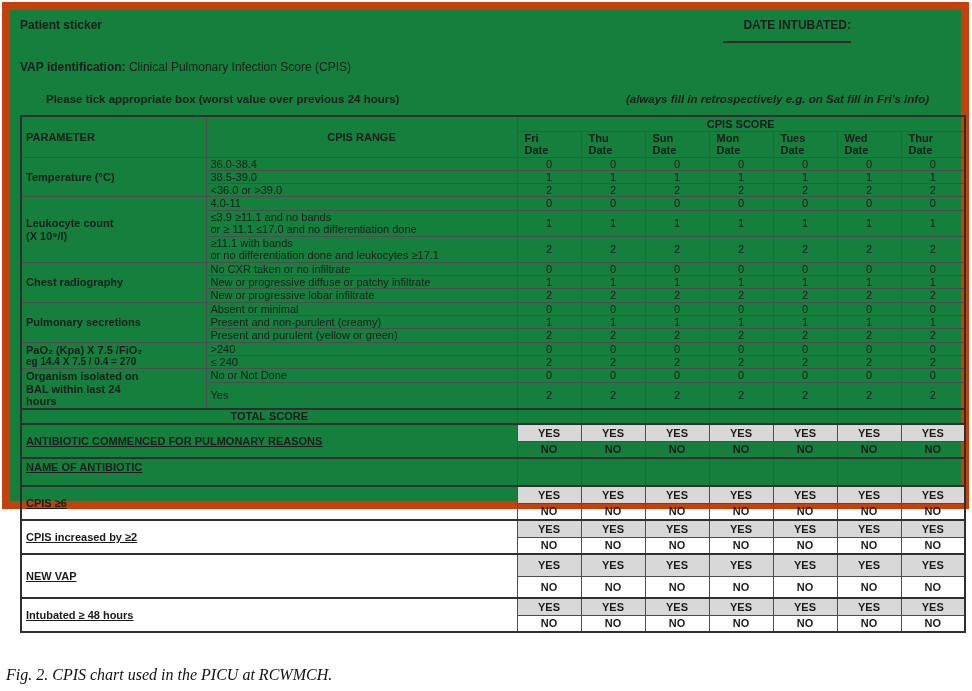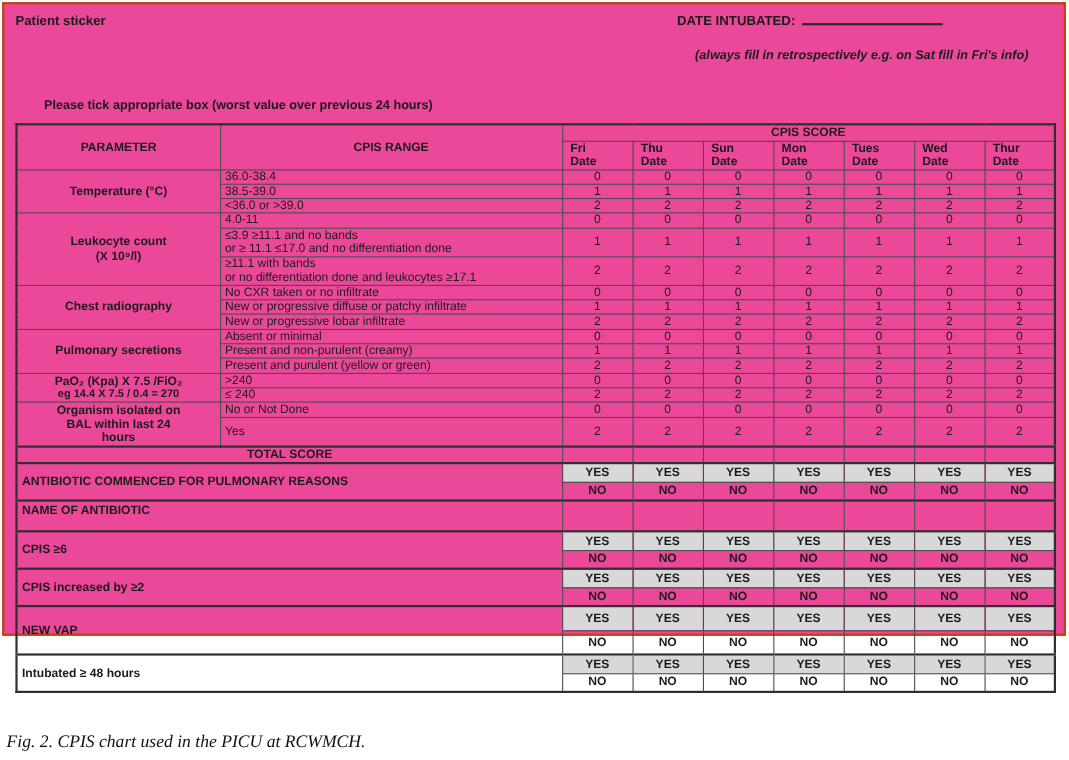--- a/index.html
+++ b/index.html
@@ -3,51 +3,51 @@
 <meta charset="utf-8">
 <style>
   * { box-sizing: border-box; }
   html,body { margin:0; padding:0; }
   body {
     width: 972px; height: 691px; background: #ffffff;
     font-family: "Liberation Sans", "DejaVu Sans", sans-serif;
     color: #1b1b1b; position: relative;
   }
   .frame {
-    position: absolute; left: 2px; top: 2px; width: 967px; height: 576px;
-    border: 2px solid #c2410c; padding: 8px 10px 4px 10px; background: #ec4899;
+    position: absolute; left: 2px; top: 2px; width: 967px; height: 507px;
+    border: 8px solid #c2410c; padding: 8px 10px 4px 10px; background: #15803d;
   }
   .topbar { display: flex; align-items: flex-start; }
   .b { font-weight: bold; }
   .i { font-style: italic; }
   .fs12 { font-size: 12px; }
-  .date-block { margin-left: auto; margin-right: 100px; display: flex; align-items: flex-start; }
+  .date-block { margin-left: auto; margin-right: 100px; display: flex; align-items: flex-end; flex-direction: column; }
   .date-blank { display: inline-block; width: 128px; border-bottom: 2px solid #2b2b2b; height: 11px; margin-left: 6px; }
   .vap-line { margin-top: 17px; font-size: 12px; }
   .instr-row { margin-top: 19px; display: flex; justify-content: space-between; font-size: 11.5px; }
-  .instr-left { padding-left: 26px; margin-top: 45px; }
+  .instr-left { padding-left: 26px; }
   .instr-right { padding-right: 22px; }
 
   table { border-collapse: collapse; table-layout: fixed; width: 944px; margin-top: 10px; border: 2px solid #2f2f2f; }
   td {
     border: 1px solid #4d4d4d; padding: 0 4px; font-size: 11px;
     line-height: 1.12; vertical-align: middle; overflow: hidden;
   }
   td.center { text-align: center; }
   .scorehead { height: 15px; font-weight: bold; }
   .dayhead { height: 26px; font-weight: bold; padding-left: 7px; }
-  .hcell { font-weight: bold; text-align: center; }
+  .hcell { font-weight: bold; }
   .r1 td, td.r1 { height: 13px; }
   .r2 { height: 26px; }
   .r3 { height: 27px; }
   .yn { height: 17px; text-align: center; font-weight: bold; }
   .yn-tall { height: 22px; }
   .yes-bg { background: #d8d8d8; }
   .pnote { font-size: 10px; font-weight: bold; }
-  .qlabel { font-weight: bold; }
+  .qlabel { font-weight: bold; text-decoration: underline; }
   .blank-row td { height: 28px; }
   .blank-label { vertical-align: top; padding-top: 2px; }
   .total td { border-top: 2px solid #2f2f2f; border-bottom: 2px solid #2f2f2f; height: 15px; }
   tr.gsep td { border-top: 2px solid #2f2f2f; }
 
   .caption {
     position: absolute; left: 6px; top: 666px;
     font-family: "Liberation Serif", "DejaVu Serif", serif;
     font-style: italic; font-size: 16px; color: #111;
   }
@@ -58,20 +58,23 @@
 <div class="frame">
 
   <div class="topbar">
     <span class="b fs12">Patient sticker</span>
     <span class="date-block">
       <span class="b fs12">DATE INTUBATED:</span>
       <span class="date-blank"></span>
     </span>
   </div>
 
+  <div class="vap-line">
+    <span class="b">VAP identification:</span><span> Clinical Pulmonary Infection Score (CPIS)</span>
+  </div>
 
   <div class="instr-row">
     <span class="b instr-left">Please tick appropriate box (worst value over previous 24 hours)</span>
     <span class="b i instr-right">(always fill in retrospectively e.g. on Sat fill in Fri's info)</span>
   </div>
 
   <table>
     <colgroup>
       <col style="width:185px">
         <col style="width:311px">

